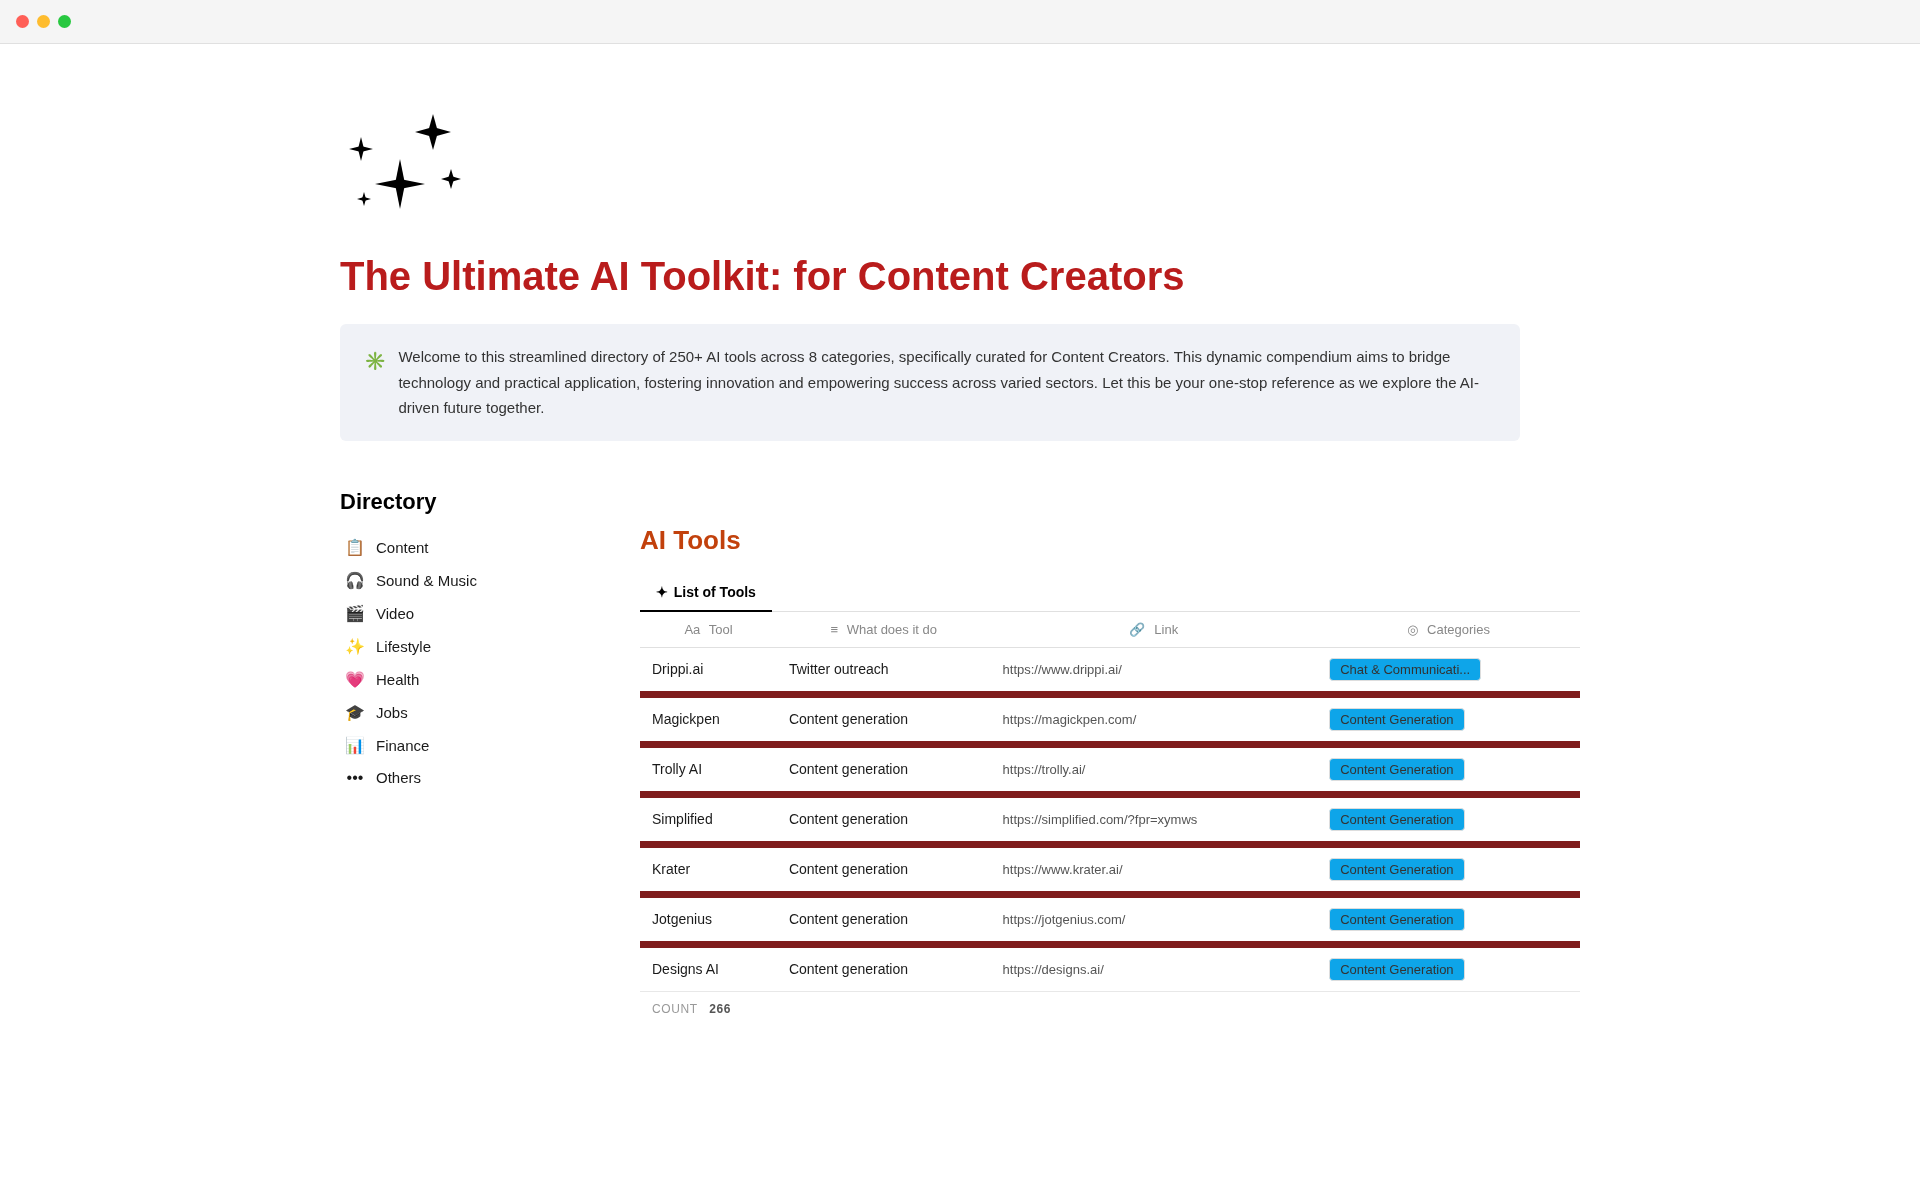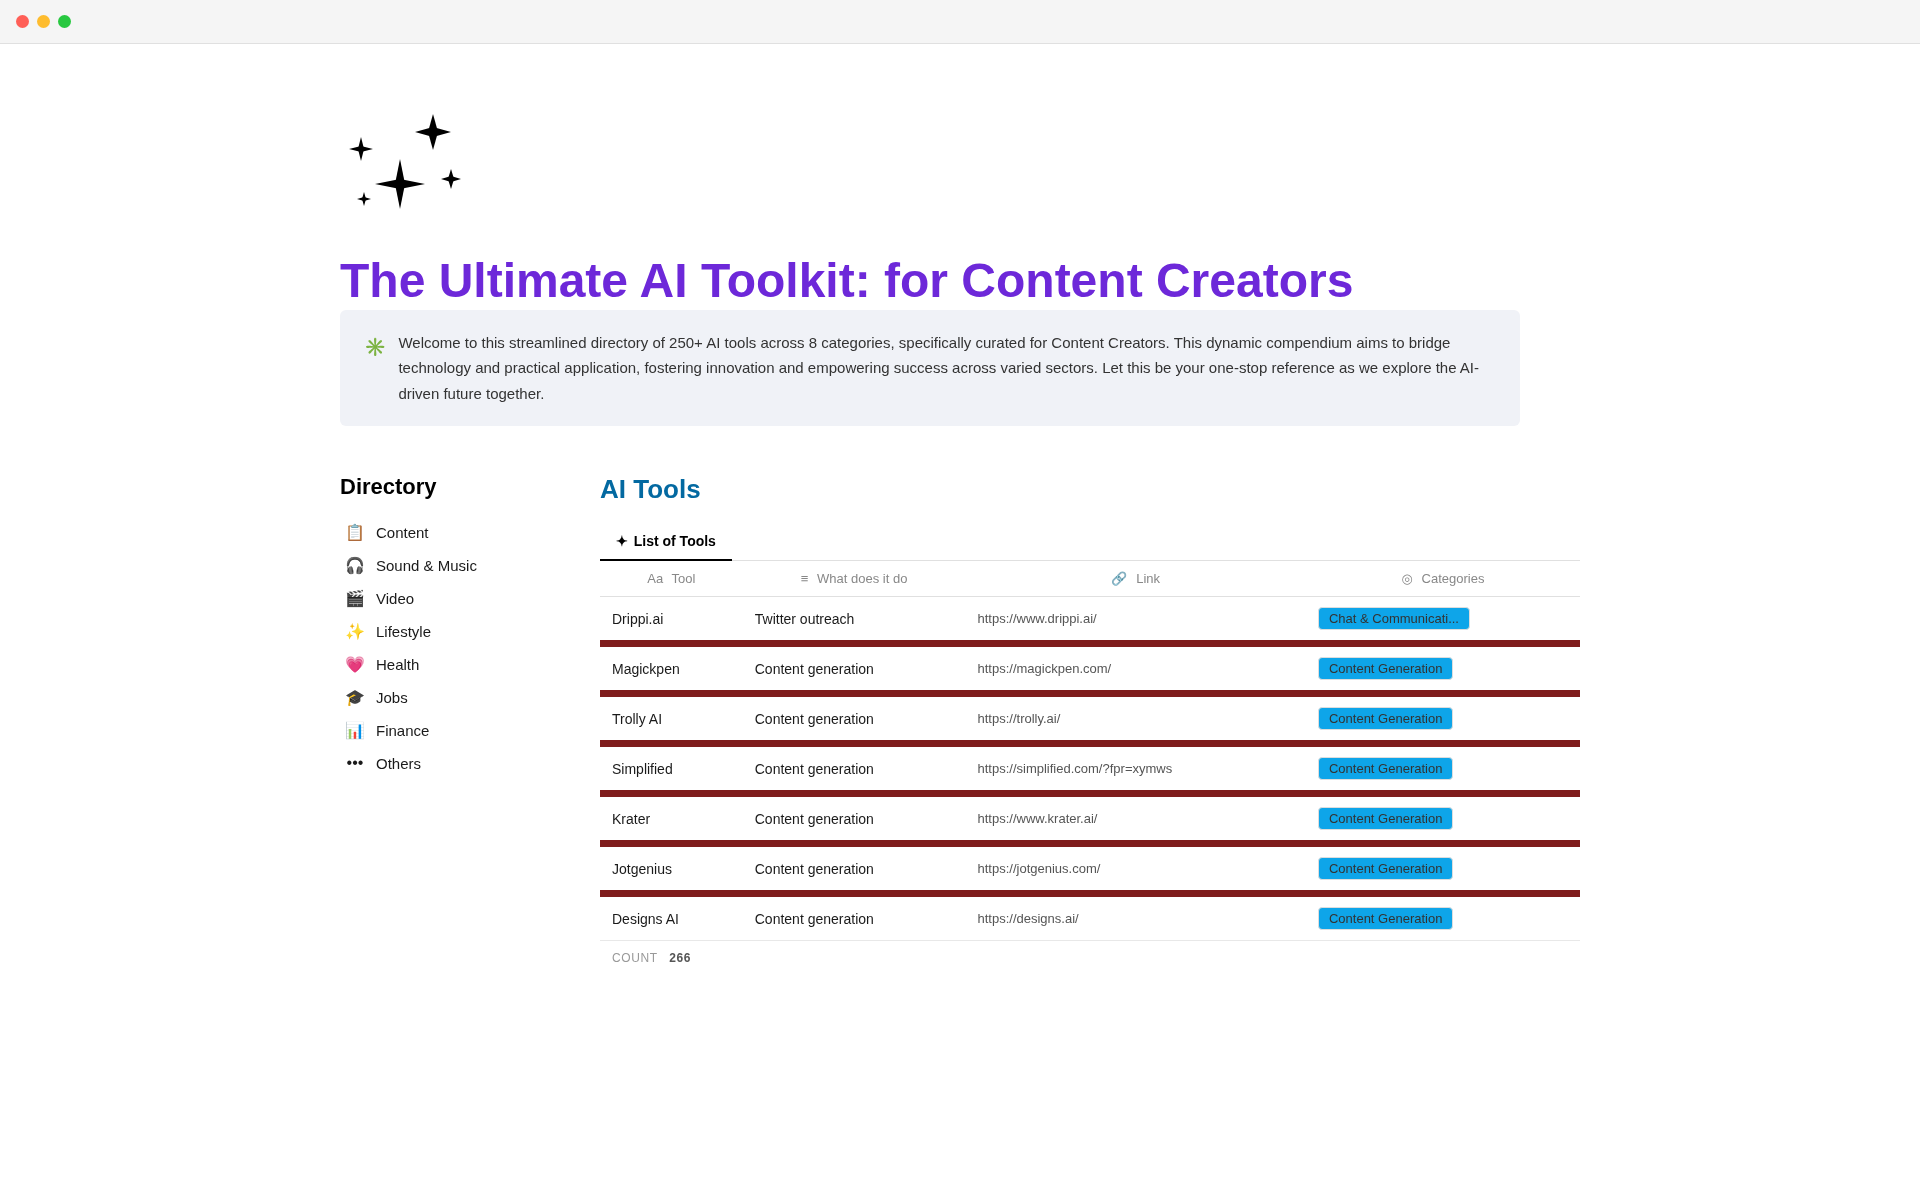--- a/index.html
+++ b/index.html
@@ -36,23 +36,24 @@
       max-width: 1400px;
       margin: 0 auto;
       padding: 60px 80px 80px 80px;
     }
 
     
     .hero {
       margin-bottom: 48px;
     }
     .hero-title {
-      font-size: 48px;
+      font-size: 40px;
       font-weight: 700;
-      color: #6d28d9;
+      color: #b91c1c;
+      margin-bottom: 24px;
       line-height: 1.2;
     }
     .hero-description {
       background: #f0f2f7;
       border-radius: 6px;
       padding: 20px 24px;
       display: flex;
       align-items: flex-start;
       gap: 12px;
       color: #333;
@@ -62,21 +63,21 @@
     }
     .hero-description .desc-icon {
       font-size: 18px;
       margin-top: 2px;
       flex-shrink: 0;
     }
 
     
     .two-col {
       display: flex;
-      gap: 40px;
+      gap: 80px;
       align-items: flex-start;
     }
 
     
     .sidebar {
       width: 220px;
       flex-shrink: 0;
     }
     .sidebar-title {
       font-size: 22px;
@@ -102,22 +103,23 @@
     }
 
     
     .main-content {
       flex: 1;
       min-width: 0;
     }
     .section-title {
       font-size: 26px;
       font-weight: 700;
-      color: #0369a1;
+      color: #c2410c;
       margin-bottom: 20px;
+      margin-top: 36px;
     }
 
     
     .tabs {
       display: flex;
       gap: 0;
       border-bottom: 1px solid #e0e0e0;
       margin-bottom: 0;
     }
     .tab {

